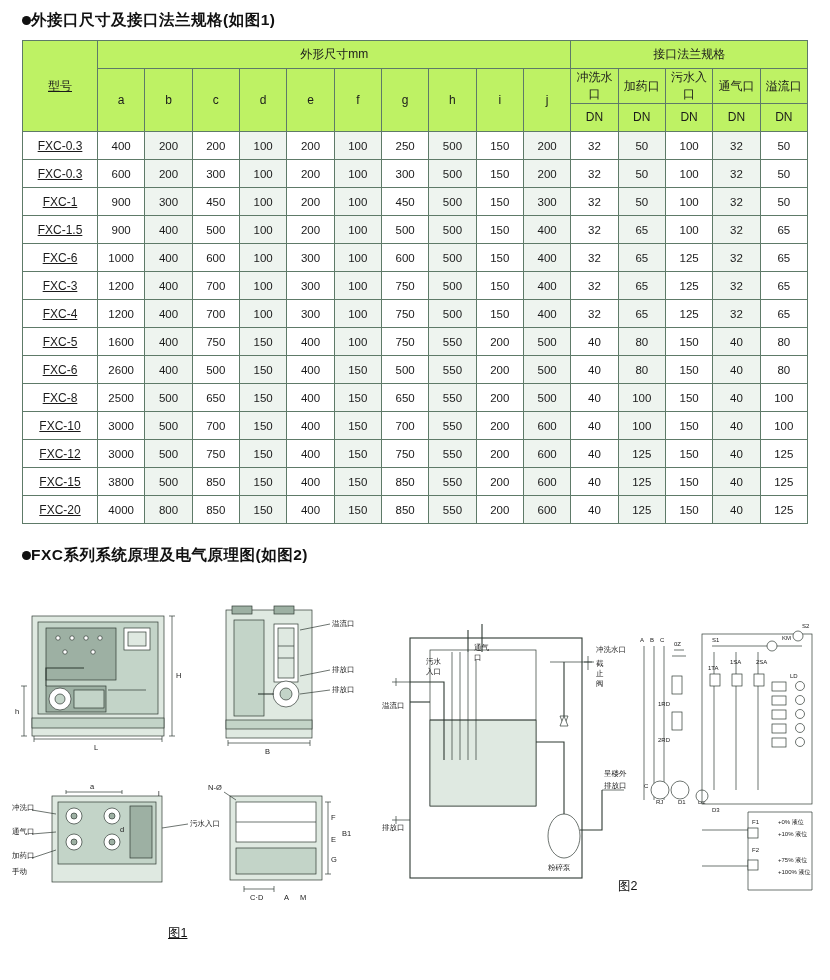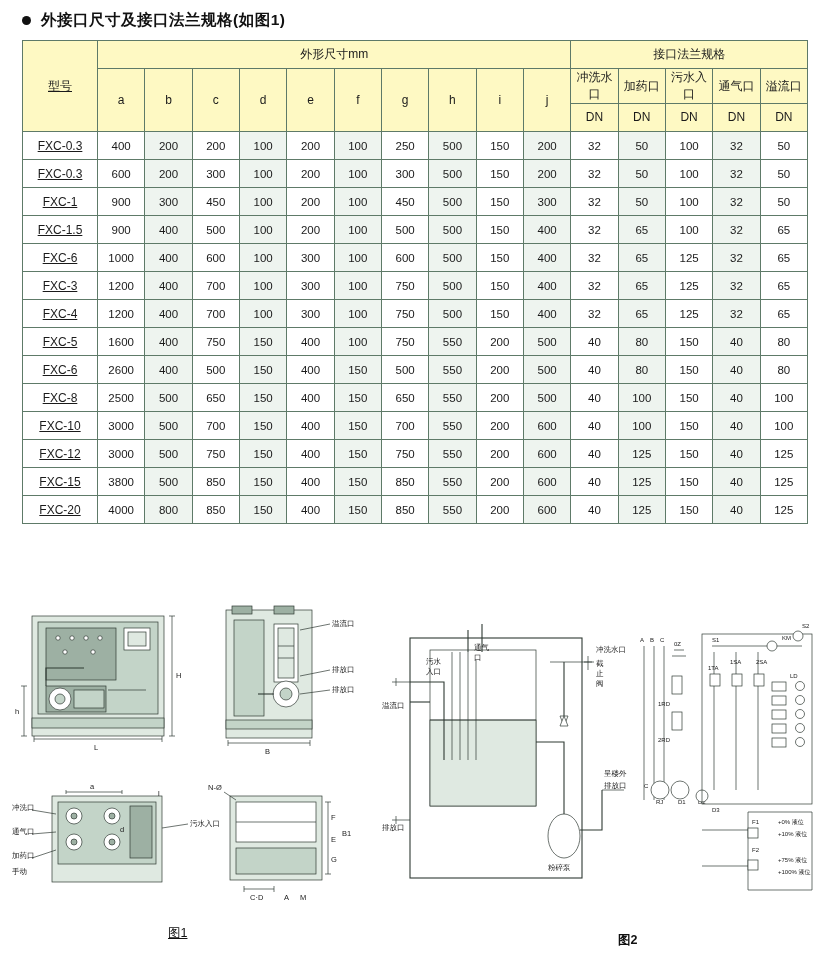--- a/index.html
+++ b/index.html
@@ -17,21 +17,20 @@
   .page {
     position: relative;
     width: 830px;
     height: 980px;
   }
 
   
   .section-heading {
     display: flex;
     align-items: center;
-    gap: 10px;
     font-size: 15.5px;
     font-weight: bold;
     color: #111;
     letter-spacing: 0.5px;
   }
   .bullet {
     width: 9px;
     height: 9px;
     border-radius: 50%;
     background: #111;
@@ -65,21 +64,21 @@
   table.spec th, table.spec td {
     border: 1px solid #5e7a68;
     text-align: center;
     vertical-align: middle;
     padding: 0;
     height: 27px;
     font-weight: normal;
     color: #1a1a1a;
   }
   table.spec thead th {
-    background: #fef9c3;
+    background: #bef264;
     font-size: 12px;
   }
   .th-model { width: 74px; text-decoration: underline; }
   .col-dim { width: 47px; }
   .col-dn  { width: 57px; }
   td.model-cell {
     font-size: 12px;
     text-decoration: underline;
   }
   td.shade {
@@ -100,21 +99,21 @@
     top: 590px;
     width: 806px;
     height: 330px;
   }
   .fig-caption {
     position: absolute;
     font-size: 12.5px;
     color: #111;
   }
   #caption-1 { left: 168px; top: 925px; text-decoration: underline; }
-  #caption-2 { left: 618px; top: 932px; font-weight: bold; }
+  #caption-2 { left: 618px; top: 878px; }
 
   svg.diagram {
     display: block;
   }
   .ln-thin { stroke: #2f3a33; stroke-width: 0.7; fill: none; }
   .ln-med { stroke: #2f3a33; stroke-width: 1.1; fill: none; }
   .fill-lt { fill: #dfe9e1; stroke: #2f3a33; stroke-width: 0.7; }
   .fill-md { fill: #c3d4c8; stroke: #2f3a33; stroke-width: 0.7; }
   .fill-dk { fill: #9db0a3; stroke: #2f3a33; stroke-width: 0.7; }
   .fill-w  { fill: #ffffff; stroke: #2f3a33; stroke-width: 0.7; }
@@ -436,20 +435,24 @@
           <td class="plain">40</td>
           <td class="shade">125</td>
           <td class="plain">150</td>
           <td class="shade">40</td>
           <td class="plain">125</td>
         </tr>
       </tbody>
     </table>
   </div>
 
+  <div class="section-heading" id="heading-2">
+    <span class="bullet"></span>
+    <span>FXC系列系统原理及电气原理图(如图2)</span>
+  </div>
 
   <div class="figures">
     <svg class="diagram" width="806" height="330" viewBox="0 0 806 330">
 
       <g>
         <rect x="20" y="26" width="132" height="120" class="fill-lt"></rect>
         <rect x="26" y="32" width="120" height="92" class="fill-md"></rect>
         <rect x="34" y="38" width="70" height="52" class="fill-dk"></rect>
         <circle cx="46" cy="48" r="2.2" class="fill-w"></circle>
         <circle cx="60" cy="48" r="2.2" class="fill-w"></circle>

